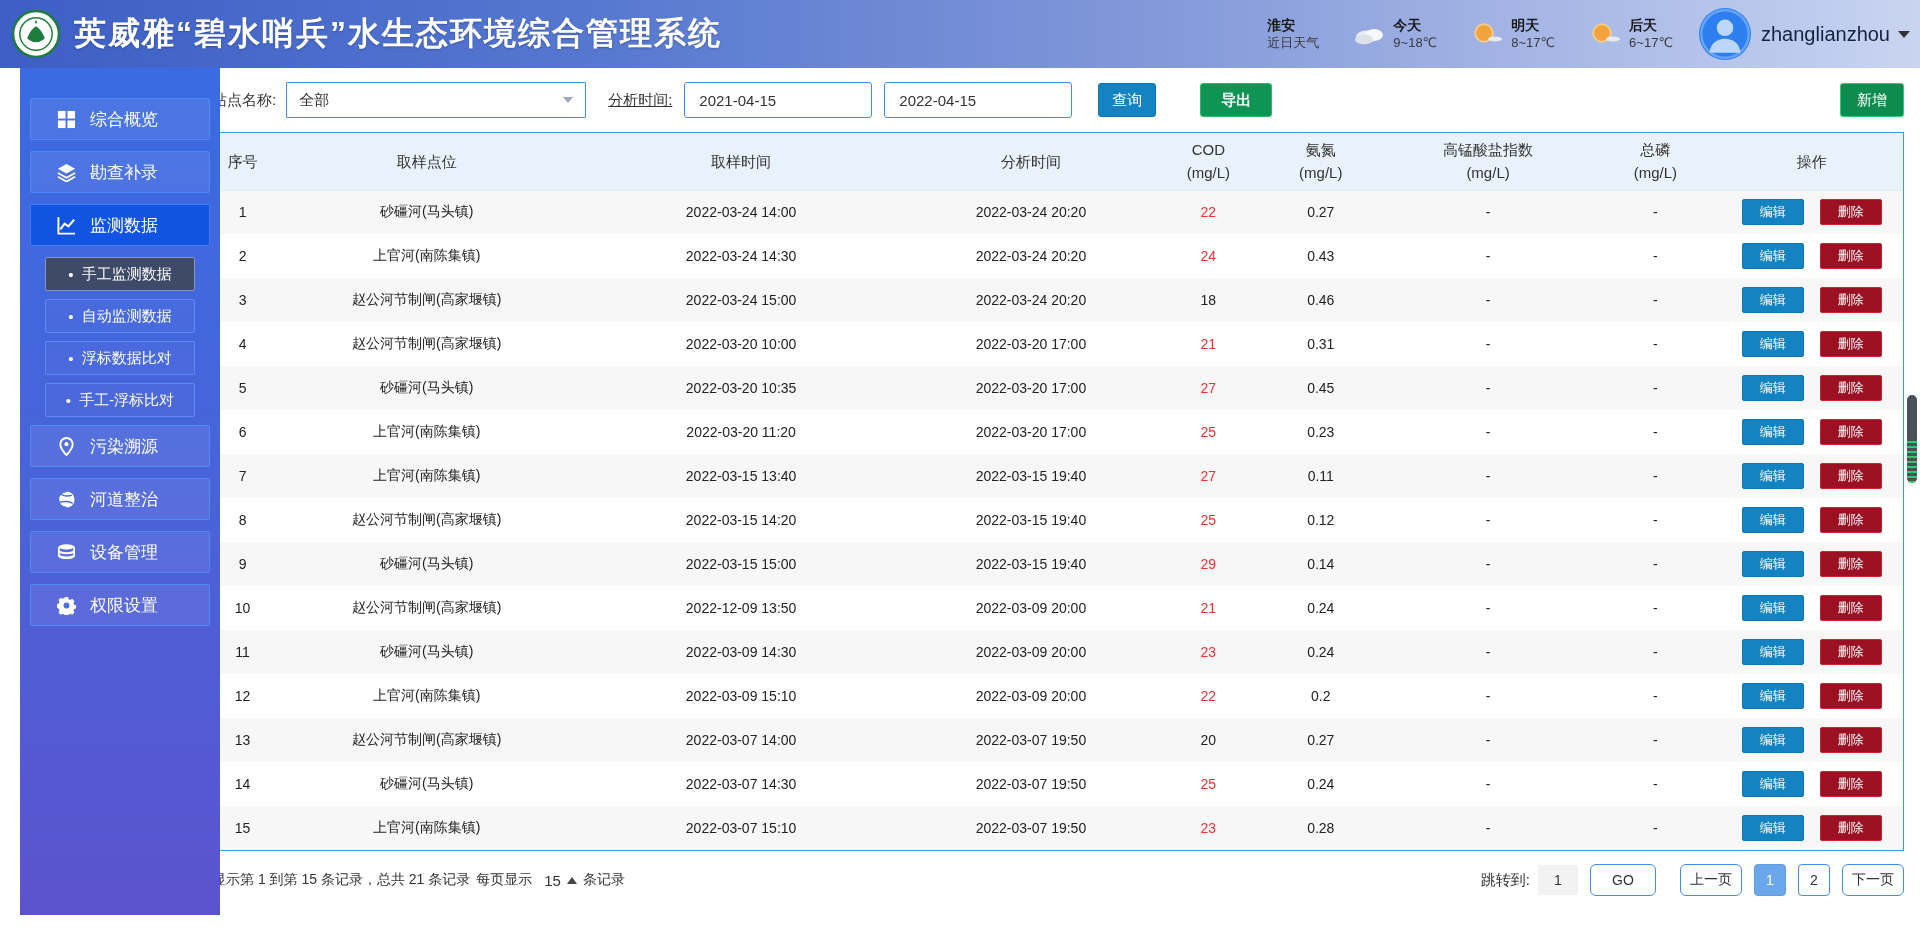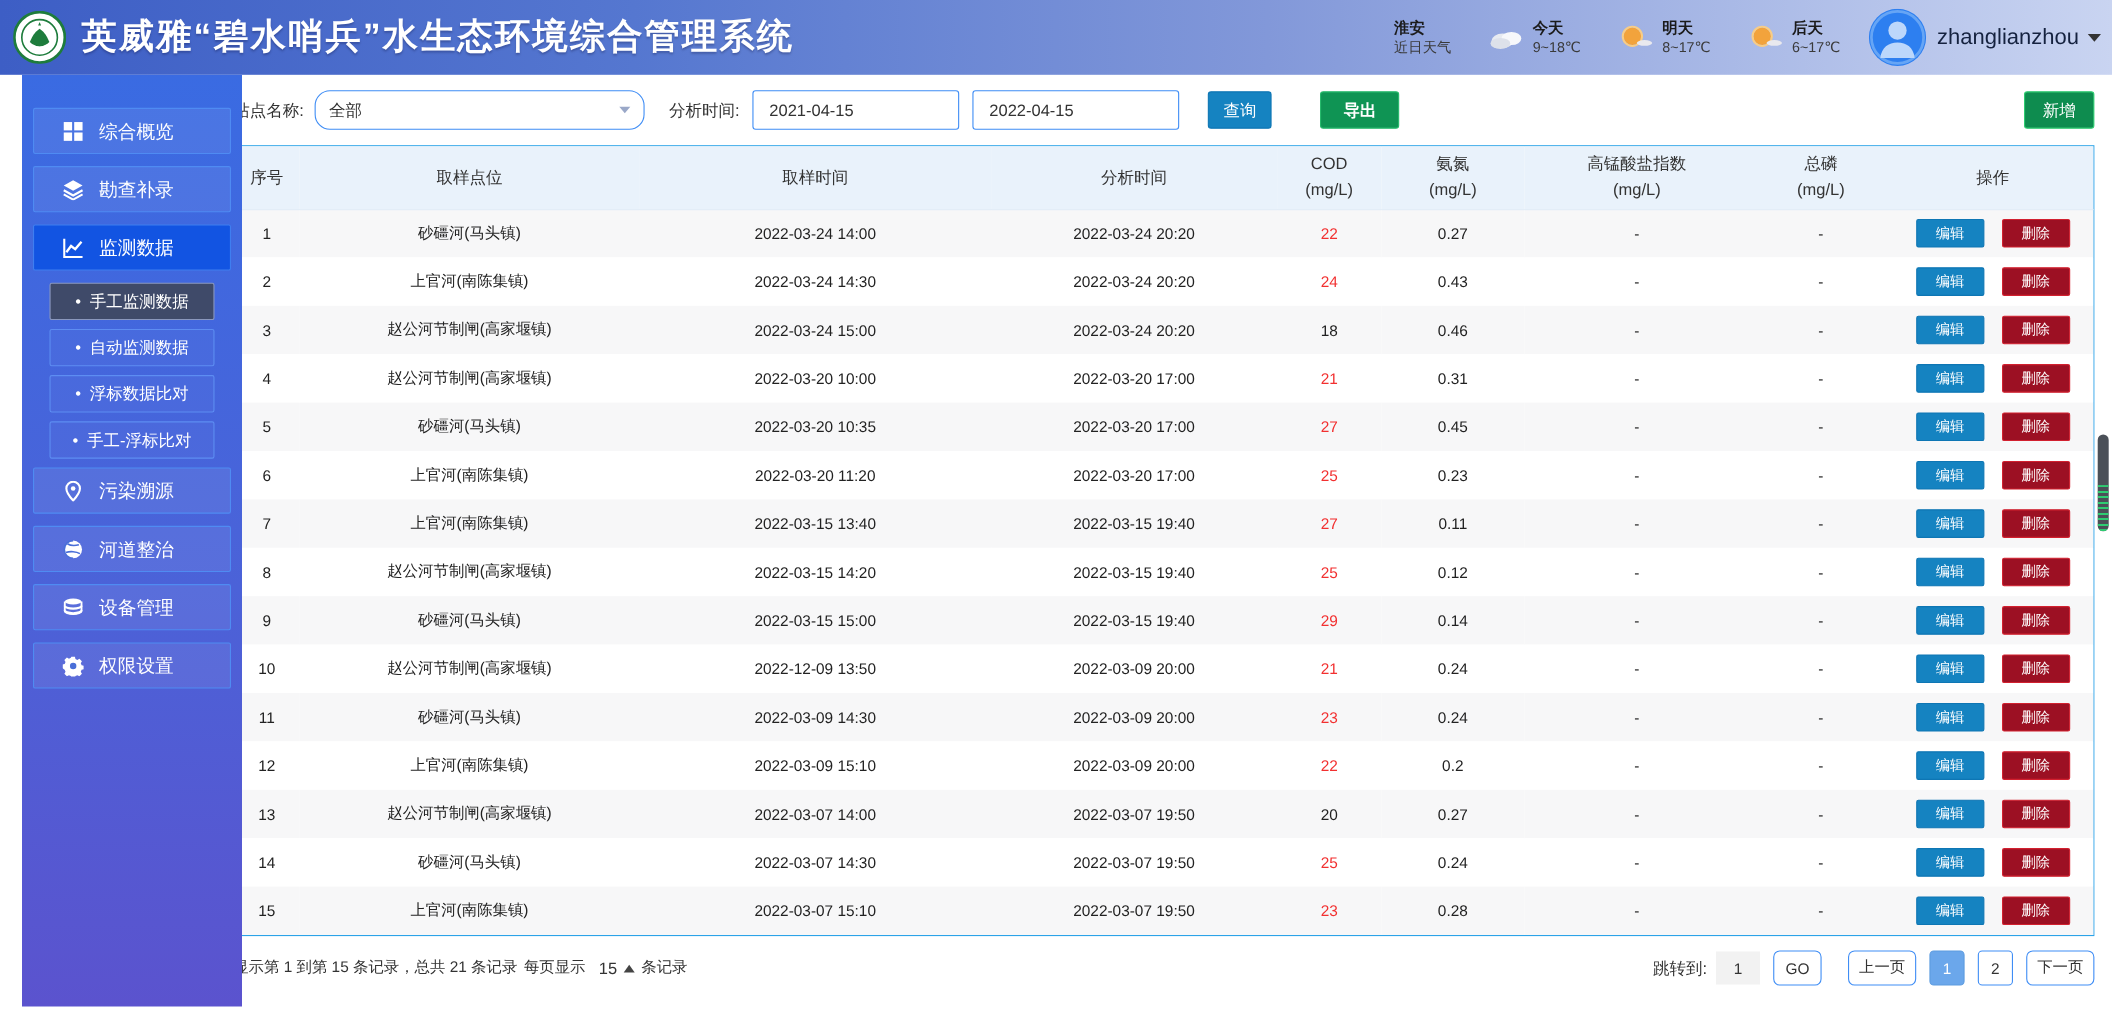--- a/index.html
+++ b/index.html
@@ -35,26 +35,26 @@
   .submenu-item { margin:0 25px 8px 25px; height:34px; display:flex; align-items:center;
     justify-content:center; border:1px solid #5d8df2; background:rgba(255,255,255,.03);
     border-radius:2px; color:#fff; font-size:15px; cursor:pointer; }
   .submenu-item.active { background:#3f4a69; border-color:#8a97bc; }
   .bullet { font-size:15px; margin-right:8px; }
 
   
   .content { margin-left:200px; padding:13px 16px 0 12px; }
   .filterbar { display:flex; align-items:center; height:38px; }
   .flabel { font-size:15px; color:#333; white-space:nowrap;text-align:center; }
-  .select { width:300px; height:36px; border:1px solid #3f8df5; border-radius:14px;
+  .select { width:300px; height:36px; border:1px solid #3f8df5; border-radius:1px;
     margin-left:10px; display:flex; align-items:center; padding:0 12px; font-size:15px;
     color:#333; cursor:pointer; background:#fff; }
   .sel-caret { margin-left:auto; width:0; height:0; border-left:5px solid transparent;
     border-right:5px solid transparent; border-top:6px solid #9aa8c8; }
-  .flabel.time { margin-left:22px; }
+  .flabel.time { margin-left:22px;text-decoration:underline; }
   .dateinput { width:188px; height:36px; border:1px solid #3f8df5; border-radius:3px;
     margin-left:12px; display:flex; align-items:center; padding:0 14px; font-size:15px;
     color:#333; cursor:text; background:#fff; }
   .btn { height:34px; border-radius:3px; color:#fff; font-size:15px; cursor:pointer;
     font-family:inherit; }
   .btn-query { width:58px; margin-left:26px; background:#1583c1; border:1px solid #0e76b4; }
   .btn-export { width:72px; margin-left:44px; background:#0f9454; border:1px solid #27b96c;font-weight:bold; }
   .btn-add { width:64px; margin-left:auto; background:#0e8c4f; border:1px solid #2ecc71; }
 
   
@@ -78,21 +78,21 @@
   .foot-left > span { margin-right:6px; }
   .per-page { display:inline-flex; align-items:center; cursor:pointer; margin:0 6px; }
   .per-page .val { font-size:15px; margin-right:6px; }
   .tri-up { width:0; height:0; border-left:5px solid transparent;
     border-right:5px solid transparent; border-bottom:7px solid #444; }
   .foot-right { margin-left:auto; display:flex; align-items:center; }
   .jump-input { width:40px; height:30px; background:#f2f2f2; display:flex;
     align-items:center; justify-content:center; margin-left:8px; cursor:text; }
   .pg-btn { background:#fff; border:1px solid #3f8df5; border-radius:6px; height:32px;
     font-size:14px; color:#333; cursor:pointer; font-family:inherit; }
-  .pg-btn.go { width:44px; margin-left:12px; }
+  .pg-btn.go { width:66px; margin-left:12px; }
   .pg-btn.prev { width:62px; margin-left:24px; }
   .pg-btn.page { width:32px; margin-left:12px; border-radius:4px; }
   .pg-btn.page.active { background:#6ba7eb; border-color:#5d9ce0; color:#fff; }
   .pg-btn.next { width:62px; margin-left:12px; }
 
   
   .scrollbar { position:absolute; top:80px; right:2px; width:12px; bottom:24px; }
   .scroll-thumb { position:absolute; top:315px; left:1px; width:10px; height:88px;
     background:#4b5058; border-radius:5px; cursor:grab; overflow:hidden; }
   .scroll-stripes { position:absolute; left:0; right:0; bottom:0; height:42px;

